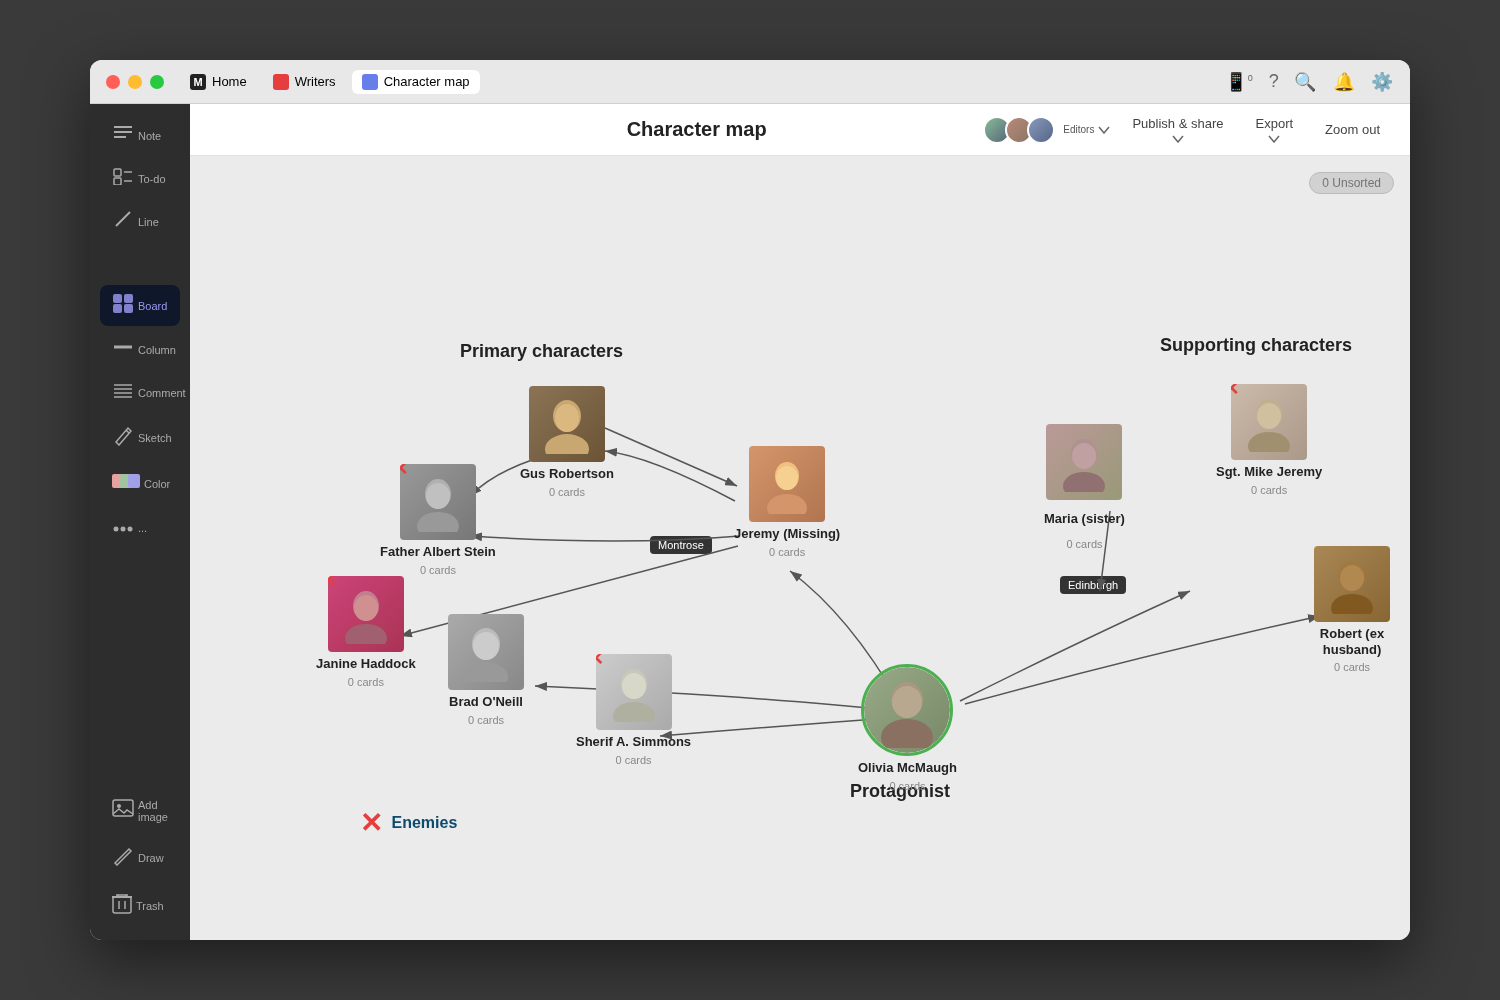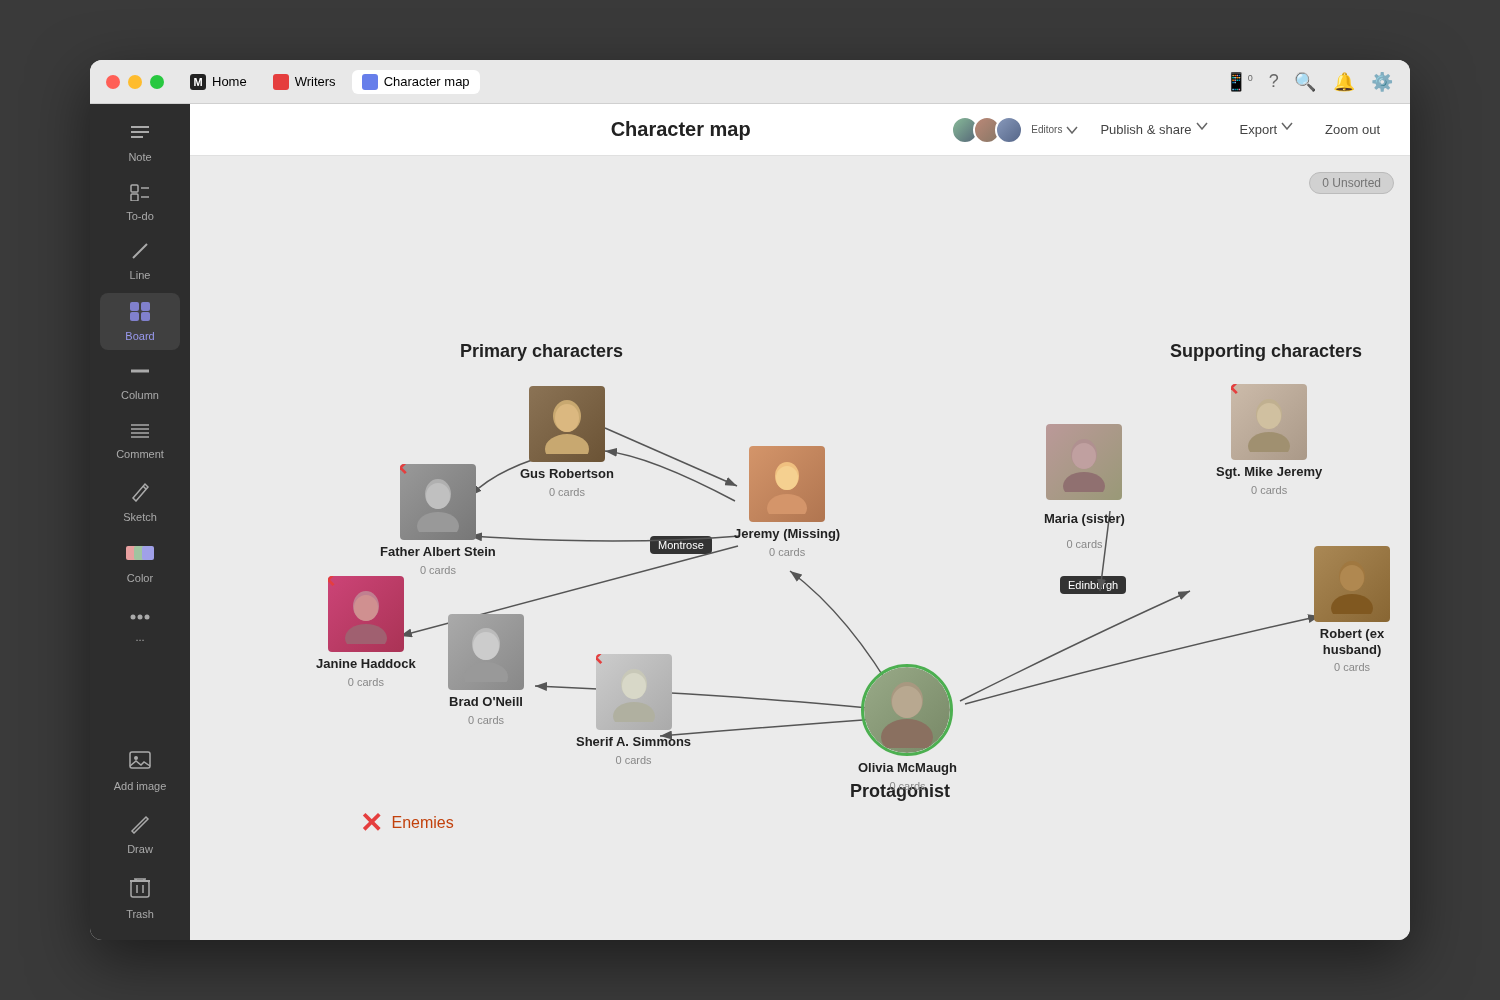--- a/index.html
+++ b/index.html
@@ -92,29 +92,28 @@
       width: 100px;
       background: #2d2d2d;
       display: flex;
       flex-direction: column;
       align-items: center;
       padding: 12px 0;
       gap: 4px;
     }
     .sidebar-item {
       display: flex;
-      flex-direction: column;
       align-items: center;
       gap: 4px;
       padding: 8px 12px;
       border-radius: 8px;
       cursor: pointer;
       width: 80px;
     }
-    .sidebar-item.active { background: #404040; }
+    .sidebar-item.active { background: #0f172a; margin-top: 40px; }
     .sidebar-item-icon {
       font-size: 20px;
       color: #ccc;
     }
     .sidebar-item-label {
       font-size: 11px;
       color: #aaa;
     }
     .sidebar-spacer { flex: 1; }
     .sidebar-bottom {
@@ -169,27 +168,29 @@
       overflow: hidden;
     }
     .editor-avatar:first-child { margin-left: 0; }
     .editors-label {
       font-size: 10px;
       color: #555;
       margin-left: 4px;
     }
     .topbar-btn {
       display: flex;
+      align-items: center;
       gap: 4px;
       padding: 5px 10px;
       border-radius: 6px;
       font-size: 13px;
       color: #444;
       cursor: pointer;
       background: transparent;
+      flex-direction: column;
     }
     .canvas-area {
       flex: 1;
       position: relative;
       overflow: hidden;
       background: #ebebeb;
     }
     .unsorted-badge {
       position: absolute;
       top: 16px;
@@ -270,22 +271,22 @@
       align-items: center;
       gap: 8px;
     }
     .enemies-x {
       color: #e53e3e;
       font-size: 28px;
       font-weight: bold;
     }
     .enemies-text {
       font-size: 16px;
-      font-weight: 400;
-      color: #c2410c;
+      font-weight: 700;
+      color: #0c4a6e;
     }
     svg.arrows {
       position: absolute;
       top: 0;
       left: 0;
       width: 100%;
       height: 100%;
       pointer-events: none;
     }
     
@@ -494,21 +495,21 @@
           <div class="topbar-btn">
             <span>Zoom out</span>
           </div>
         </div>
       </div>
 
       <div class="canvas-area">
         <div class="unsorted-badge">0 Unsorted</div>
 
         <div class="section-label" style="left: 270px; top: 185px;">Primary characters</div>
-        <div class="section-label" style="left: 970px; top: 185px; margin-left: 10px;">Supporting characters</div>
+        <div class="section-label" style="left: 970px; top: 179px;">Supporting characters</div>
         <div class="section-label" style="left: 660px; top: 625px;">Protagonist</div>
 
         <div class="location-badge" style="left: 460px; top: 380px;">Montrose</div>
         <div class="location-badge" style="left: 870px; top: 420px;">Edinburgh</div>
 
         <div class="enemies-label" style="left: 170px; top: 650px;">
           <span class="enemies-x">✕</span>
           <span class="enemies-text">Enemies</span>
         </div>
 

